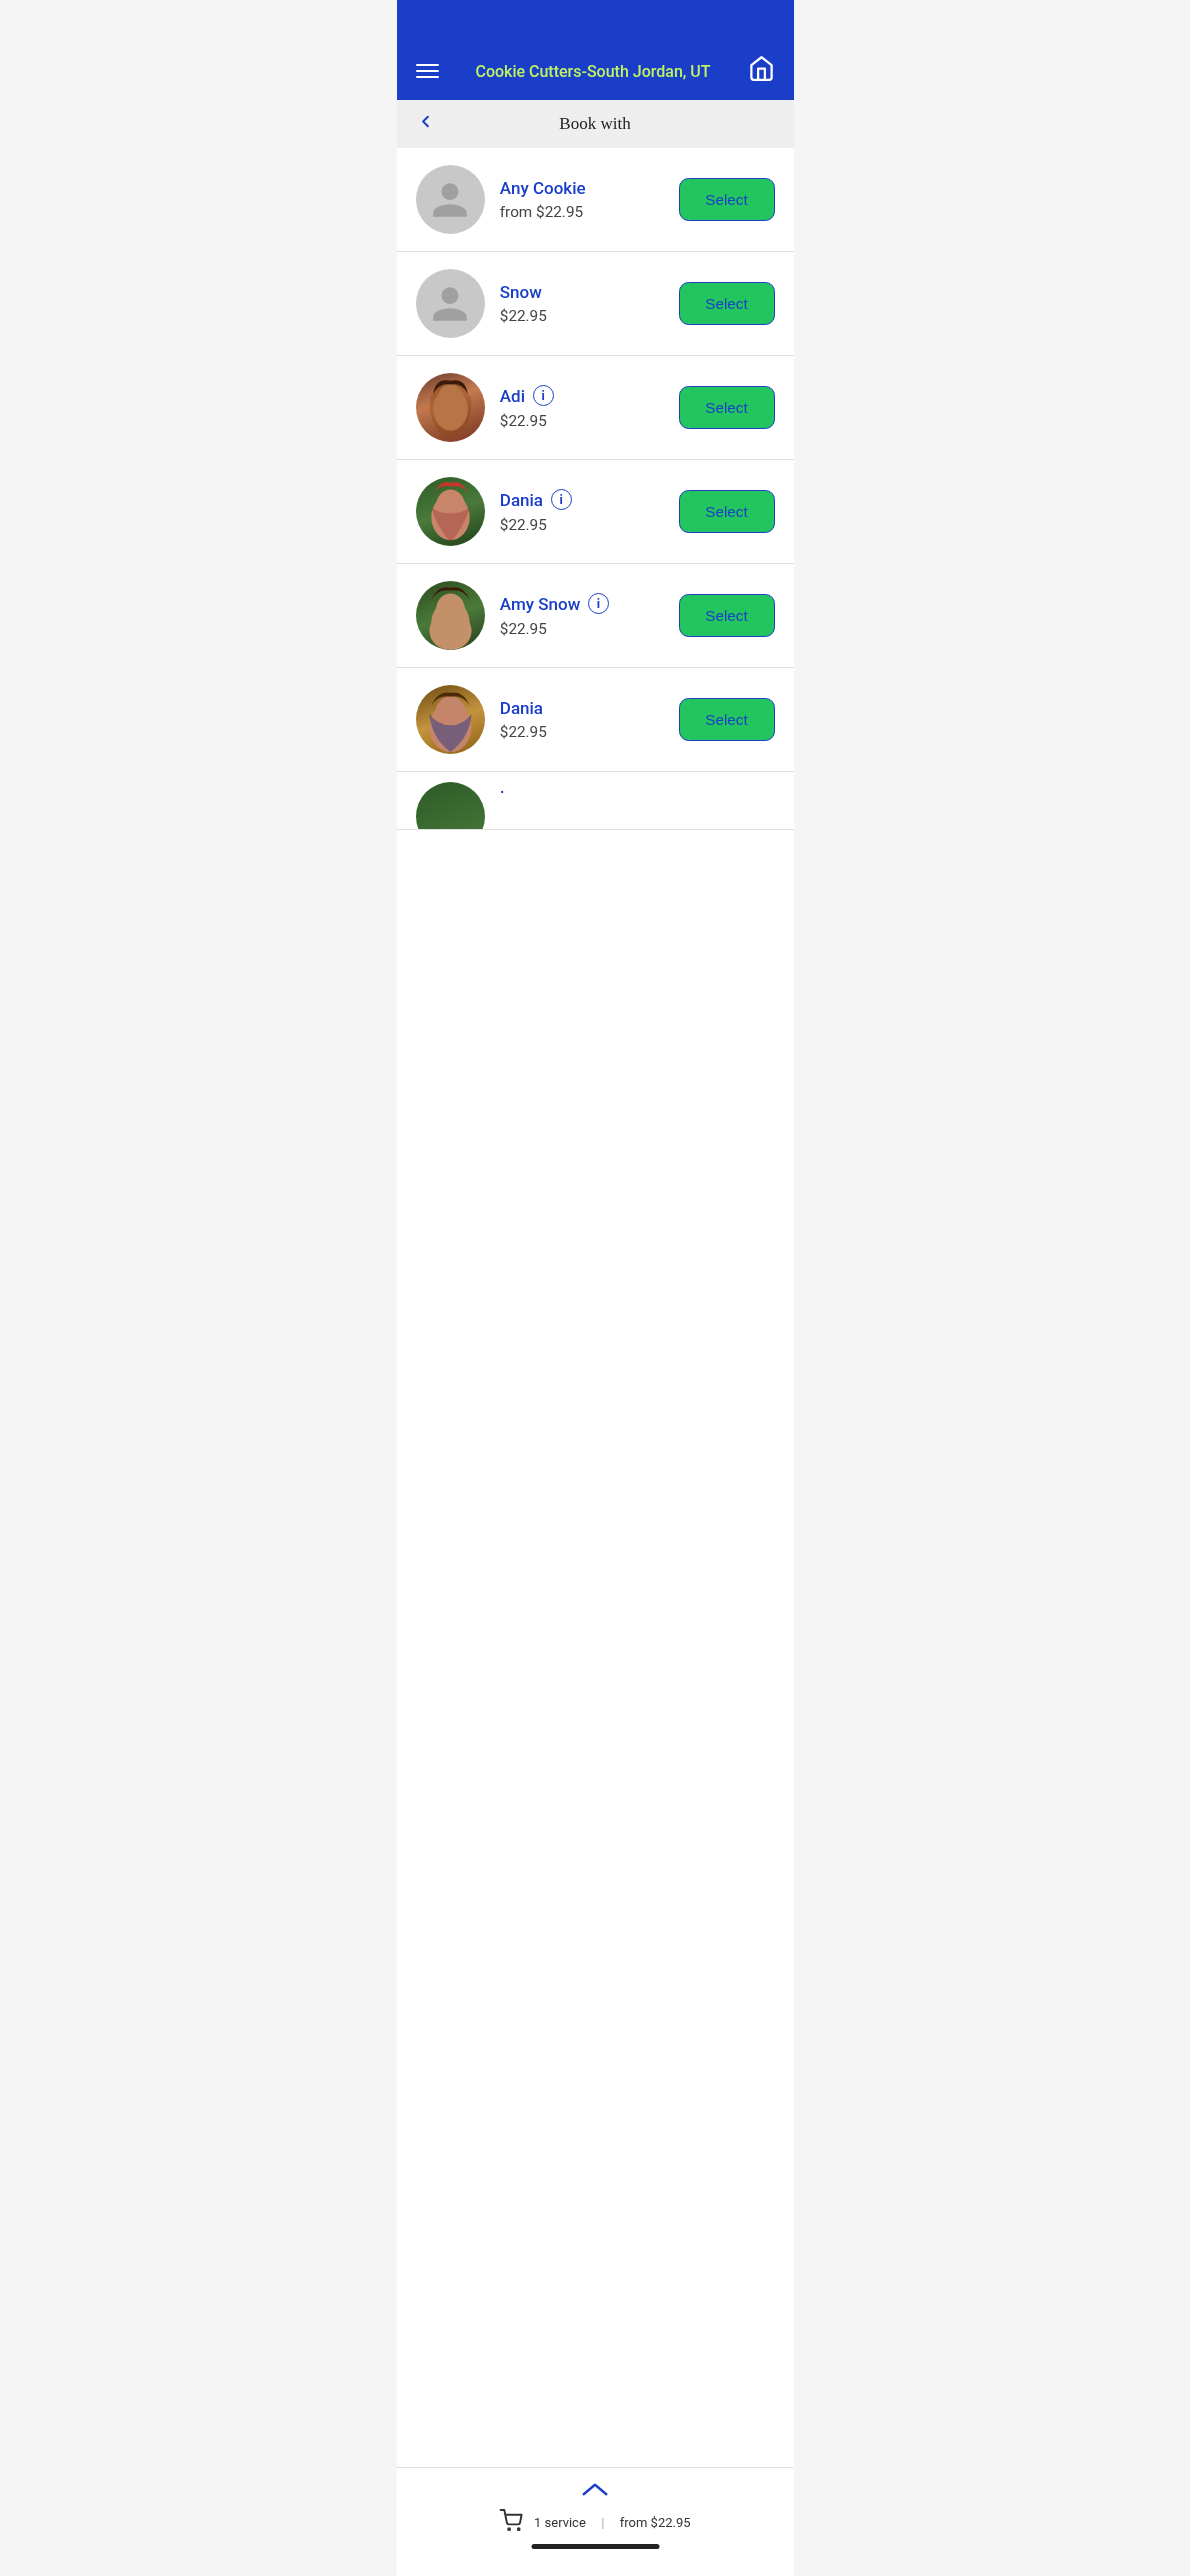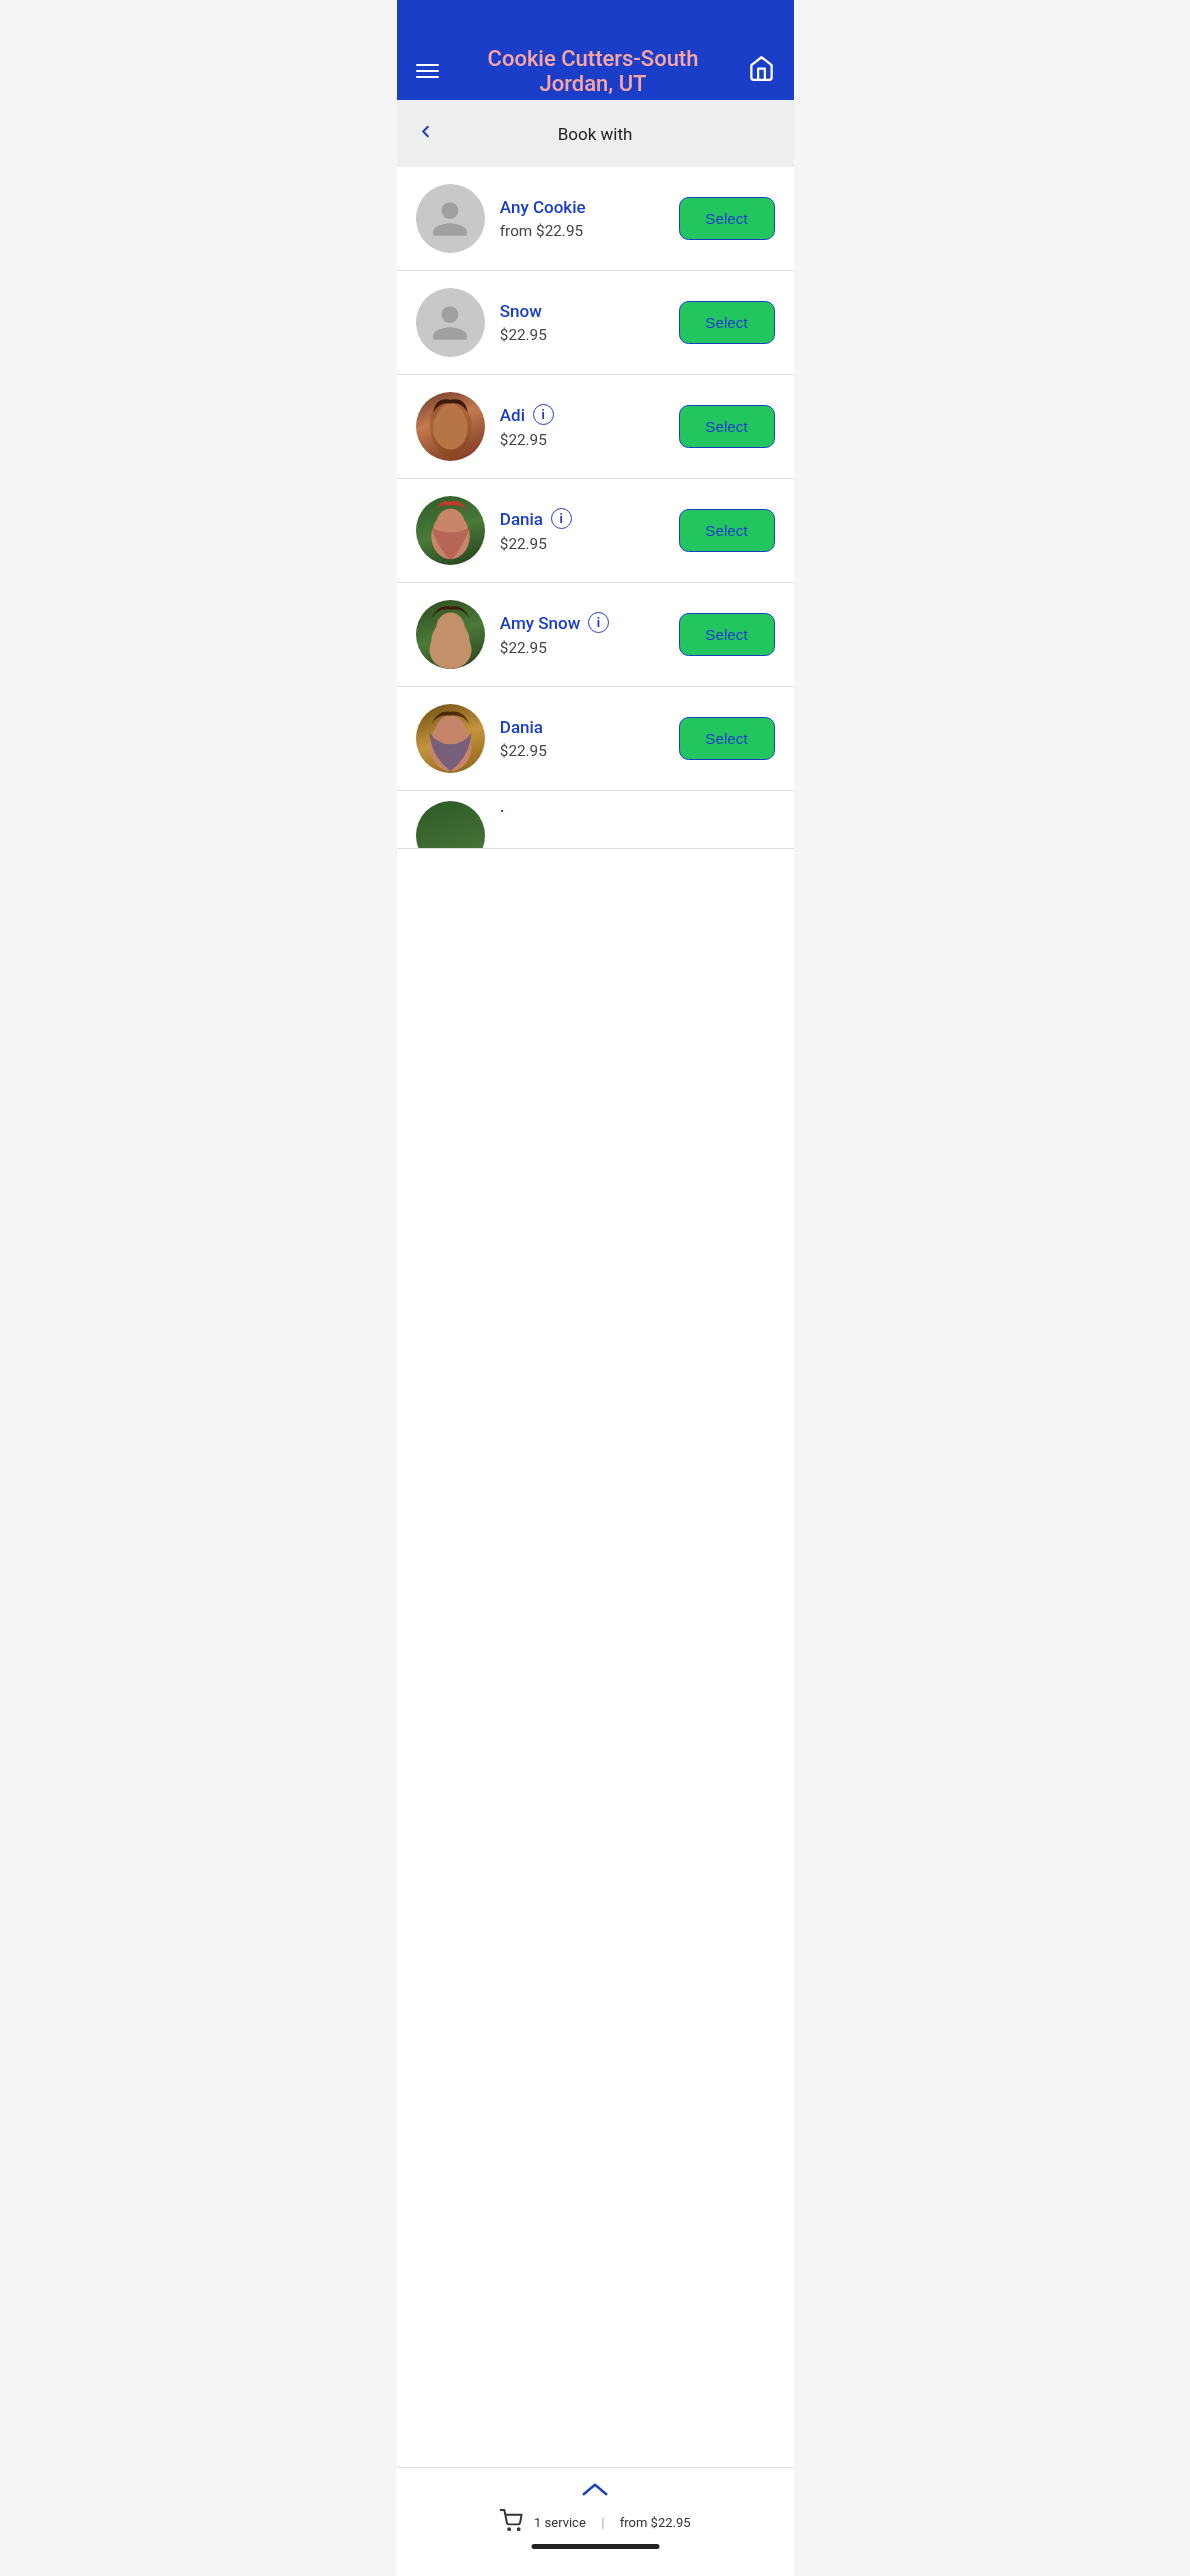--- a/index.html
+++ b/index.html
@@ -42,42 +42,43 @@
 
     .header-menu-icon span {
       display: block;
       width: 23px;
       height: 2.4px;
       background: white;
       border-radius: 1.9px;
     }
 
     .header-title {
-      color: #fca5a5;
-      font-size: 22px;
+      color: #bef264;
+      font-size: 16px;
       font-weight: 500;
       text-align: center;
       flex: 1;
       margin: 0 11.5px;
     }
 
     .header-home-icon {
       color: white;
       font-size: 23px;
       cursor: pointer;
     }
 
     
     .subheader {
       background: #eeeeee;
-      height: 67px;
+      height: 48px;
       display: flex;
       align-items: center;
       padding: 0 19px;
       position: relative;
+      font-family: Liberation Serif, serif;
     }
 
     .back-arrow {
       color: #1a3ec8;
       font-size: 21px;
       cursor: pointer;
       font-weight: 300;
     }
 
     .subheader-title {

